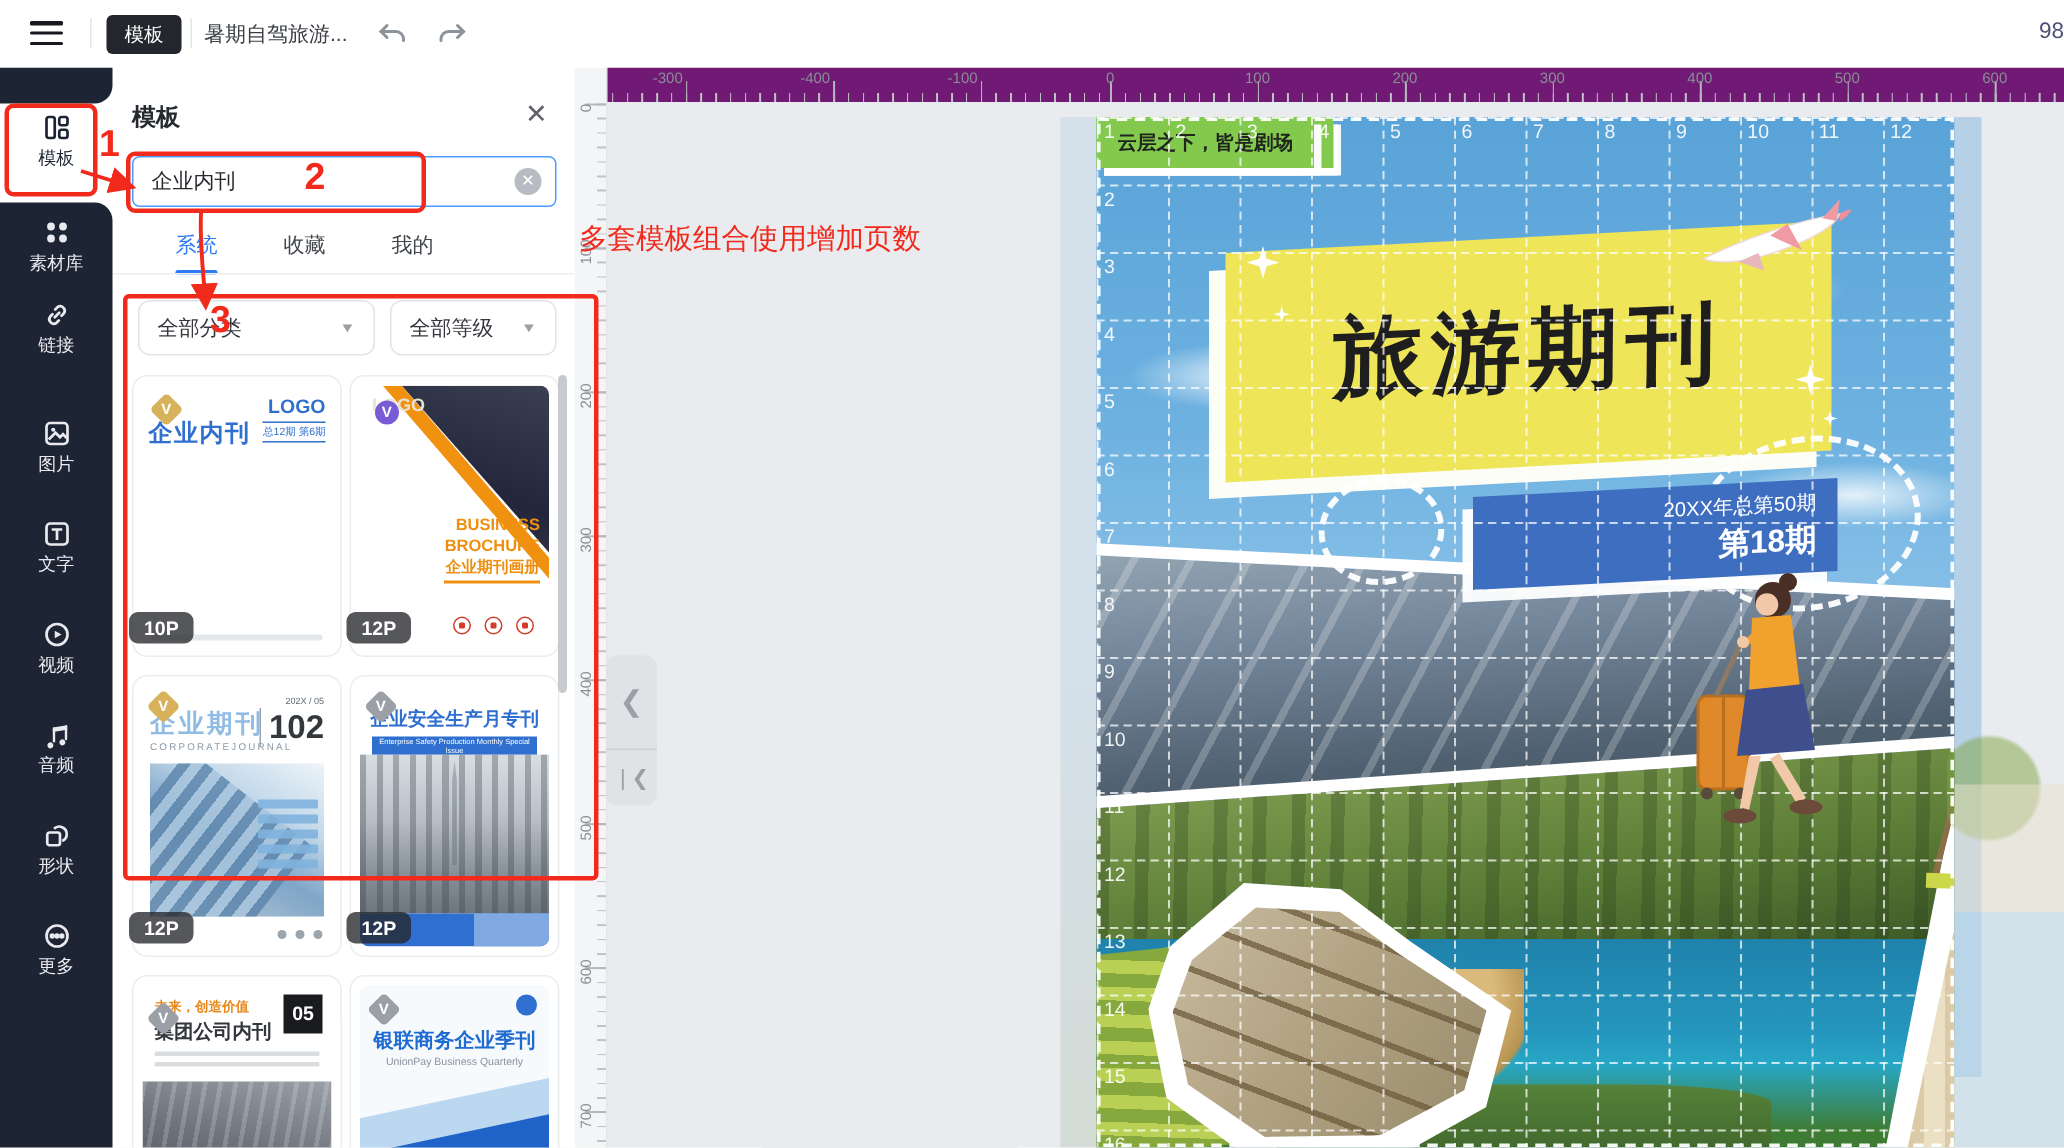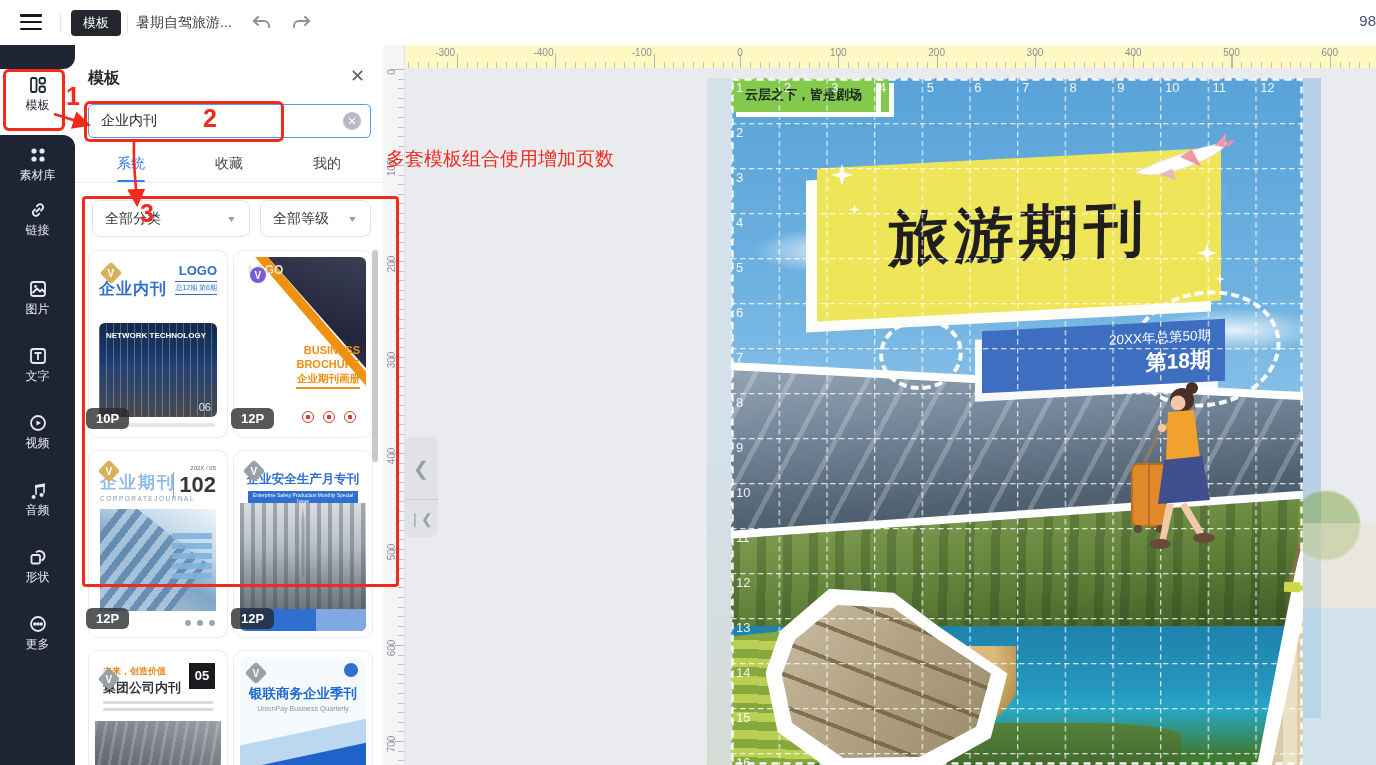--- a/index.html
+++ b/index.html
@@ -23,21 +23,21 @@
   .sb-item svg { display:block; margin:0 auto 2px auto; }
   .sb-label { font-size:12px; display:block; }
   .sb-item.active { color:#1d2433; }
 
   
   #panel { position:absolute; left:75px; top:45px; width:308px; height:720px; background:#fff; z-index:15; overflow:hidden; }
   .pn-header { position:absolute; left:13px; top:23px; font-size:16px; font-weight:700; color:#26292e; }
   .pn-close { position:absolute; left:275px; top:22px; font-size:18px; color:#5f6368; cursor:pointer; line-height:1; }
   .pn-search { position:absolute; left:13px; top:59px; width:283px; height:34px; border:1.6px solid #4e9bff; border-radius:5px; padding:0 34px 0 12px; font-size:14px; color:#26292e; outline:none; }
   .pn-clear { position:absolute; left:268px; top:67px; width:18px; height:18px; background:#b8bcc2; border-radius:50%; color:#fff; font-size:11px; text-align:center; line-height:18px; cursor:pointer; }
-  .pn-tabs { position:absolute; left:20px; top:110px; width:268px; display:flex; justify-content:space-between; }
+  .pn-tabs { position:absolute; left:20px; top:110px; width:268px; display:flex; }
   .pn-tab { width:72px; text-align:center; font-size:14px; color:#41454c; cursor:pointer; padding-bottom:10px; position:relative; }
   .pn-tab.active { color:#2f7bf6; }
   .pn-tab.active::after { content:""; position:absolute; left:22px; bottom:0; width:28px; height:3px; border-radius:2px; background:#2f7bf6; }
   .pn-divider { position:absolute; left:0; top:137px; width:308px; height:1px; background:#ededf0; }
   .pn-filter { position:absolute; top:155px; height:37px; border:1px solid #e3e4e8; border-radius:8px; font-size:14px; color:#33363c; display:flex; align-items:center; padding:0 12px; justify-content:space-between; cursor:pointer; background:#fff; }
   .pn-filter .chev { color:#9aa0a6; font-size:11px; transform:scaleY(.8); }
   #filter1 { left:17px; width:158px;gap:20px; }
   #filter2 { left:185px; width:111px; }
 
   .card { position:absolute; width:140px; height:188px; background:#fff; border:1px solid #ebecee; border-radius:10px; padding:6px; cursor:pointer; }
@@ -109,21 +109,21 @@
   
   .c6 { background:#f6fafd; }
   .c6-logo { position:absolute; right:8px; top:6px; width:14px; height:14px; border-radius:50%; background:#2e6fd0; }
   .c6-brand { position:absolute; left:0; right:0; top:28px; text-align:center; color:#1f6bd0; font-size:13.5px; font-weight:900; }
   .c6-sub { position:absolute; left:0; right:0; top:48px; text-align:center; color:#8a929c; font-size:7px; }
   .c6-rib1 { position:absolute; left:-20px; top:72px; width:200px; height:46px; background:#bcd8f1; transform:rotate(-12deg); }
   .c6-rib2 { position:absolute; left:-30px; top:96px; width:220px; height:34px; background:#1f63c8; transform:rotate(-12deg); }
 
   
   #corner { position:absolute; left:383px; top:45px; width:22px; height:23px; background:#f4f5f6; z-index:12; border-right:1px solid #e0e2e5; }
-  #hruler { position:absolute; left:405px; top:45px; width:971px; height:23px; background:#fef9c3; z-index:12; overflow:hidden; }
+  #hruler { position:absolute; left:405px; top:45px; width:971px; height:23px; background:#701a75; z-index:12; overflow:hidden; }
   .hr-minor { position:absolute; left:0; bottom:0; width:100%; height:6px; background:repeating-linear-gradient(to right,#bfc3c8 0 1px,transparent 1px 9.83px); background-position-x:335px; }
   .hr-major { position:absolute; left:0; bottom:0; width:100%; height:14px; background:repeating-linear-gradient(to right,#b4b8bd 0 1px,transparent 1px 98.3px); background-position-x:335px; }
   .hr-labels { position:absolute; left:-9px; top:2px; display:flex; }
   .hr-labels span { display:inline-block; width:98.3px; text-align:center; font-size:10px; color:#8b8f95; }
   #vruler { position:absolute; left:383px; top:68px; width:22px; height:697px; background:#f4f5f6; z-index:12; overflow:hidden; border-right:1px solid #e0e2e5; }
   .vr-minor { position:absolute; right:0; top:0; height:100%; width:6px; background:repeating-linear-gradient(to bottom,#bfc3c8 0 1px,transparent 1px 9.6px); background-position-y:1px; }
   .vr-major { position:absolute; right:0; top:0; height:100%; width:14px; background:repeating-linear-gradient(to bottom,#b4b8bd 0 1px,transparent 1px 96px); background-position-y:1px; }
   .vr-labels { position:absolute; left:0; top:-44px; width:100%; }
   .vr-labels span { display:flex; height:96px; width:16px; align-items:center; justify-content:center; font-size:10px; color:#8b8f95; transform:rotate(-90deg); }
   #canvas { position:absolute; left:405px; top:68px; width:971px; height:697px; background:#e9ebee; z-index:5; overflow:hidden; }
@@ -344,24 +344,20 @@
 
   <div class="card" style="left:13px; top:205px;">
     <div class="thumb">
       <div class="vmark" style="left:8px; top:8px; background:#d8b25a;">
           <span>V</span>
         </div>
       <div class="c1-head">
         <div class="c1-brand">企业内刊</div>
         <div class="c1-logo">LOGO</div>
         <div class="c1-issue">总12期 第6期</div>
-      </div>
-      <div class="c1-photo">
-        <div class="c1-pt">NETWORK TECHNOLOGY</div>
-        <div class="c1-num">06</div>
       </div>
       <div class="c1-foot"></div>
     </div>
     <div class="pbadge">10P</div>
   </div>
 
   <div class="card" style="left:158px; top:205px;">
     <div class="thumb">
       <div class="c2-photo"></div>
       <div class="c2-stripe"></div>

